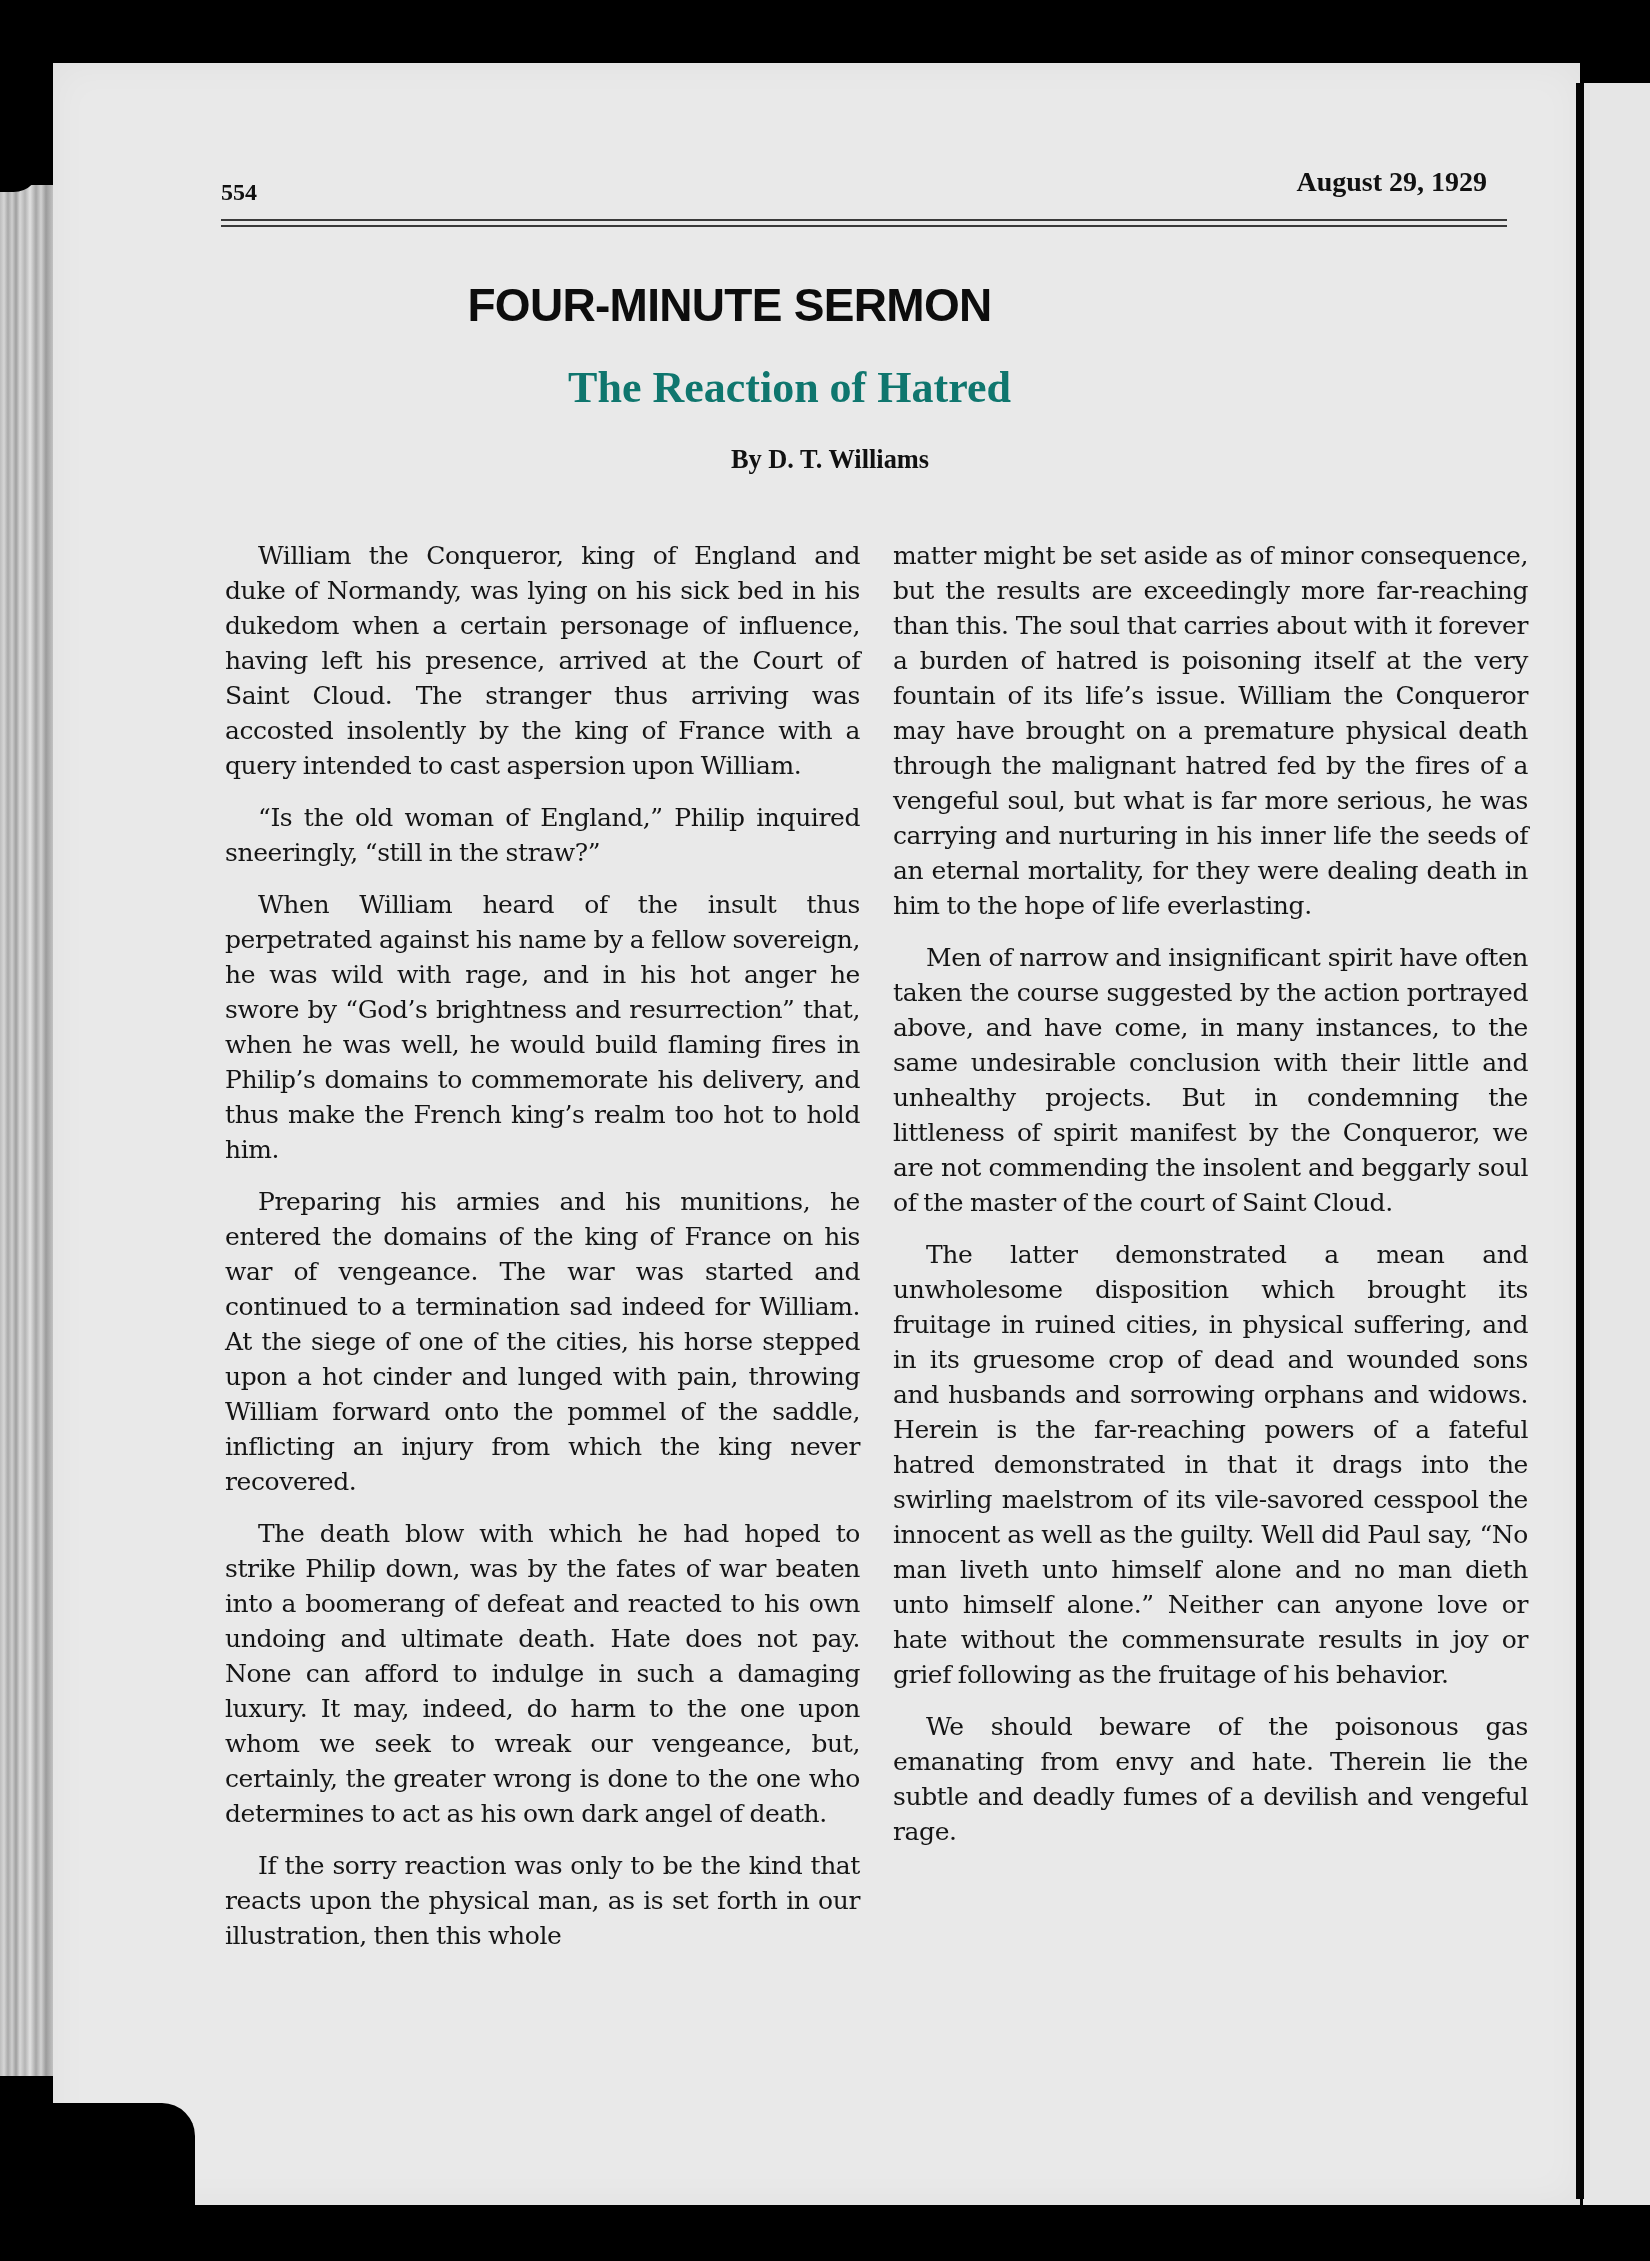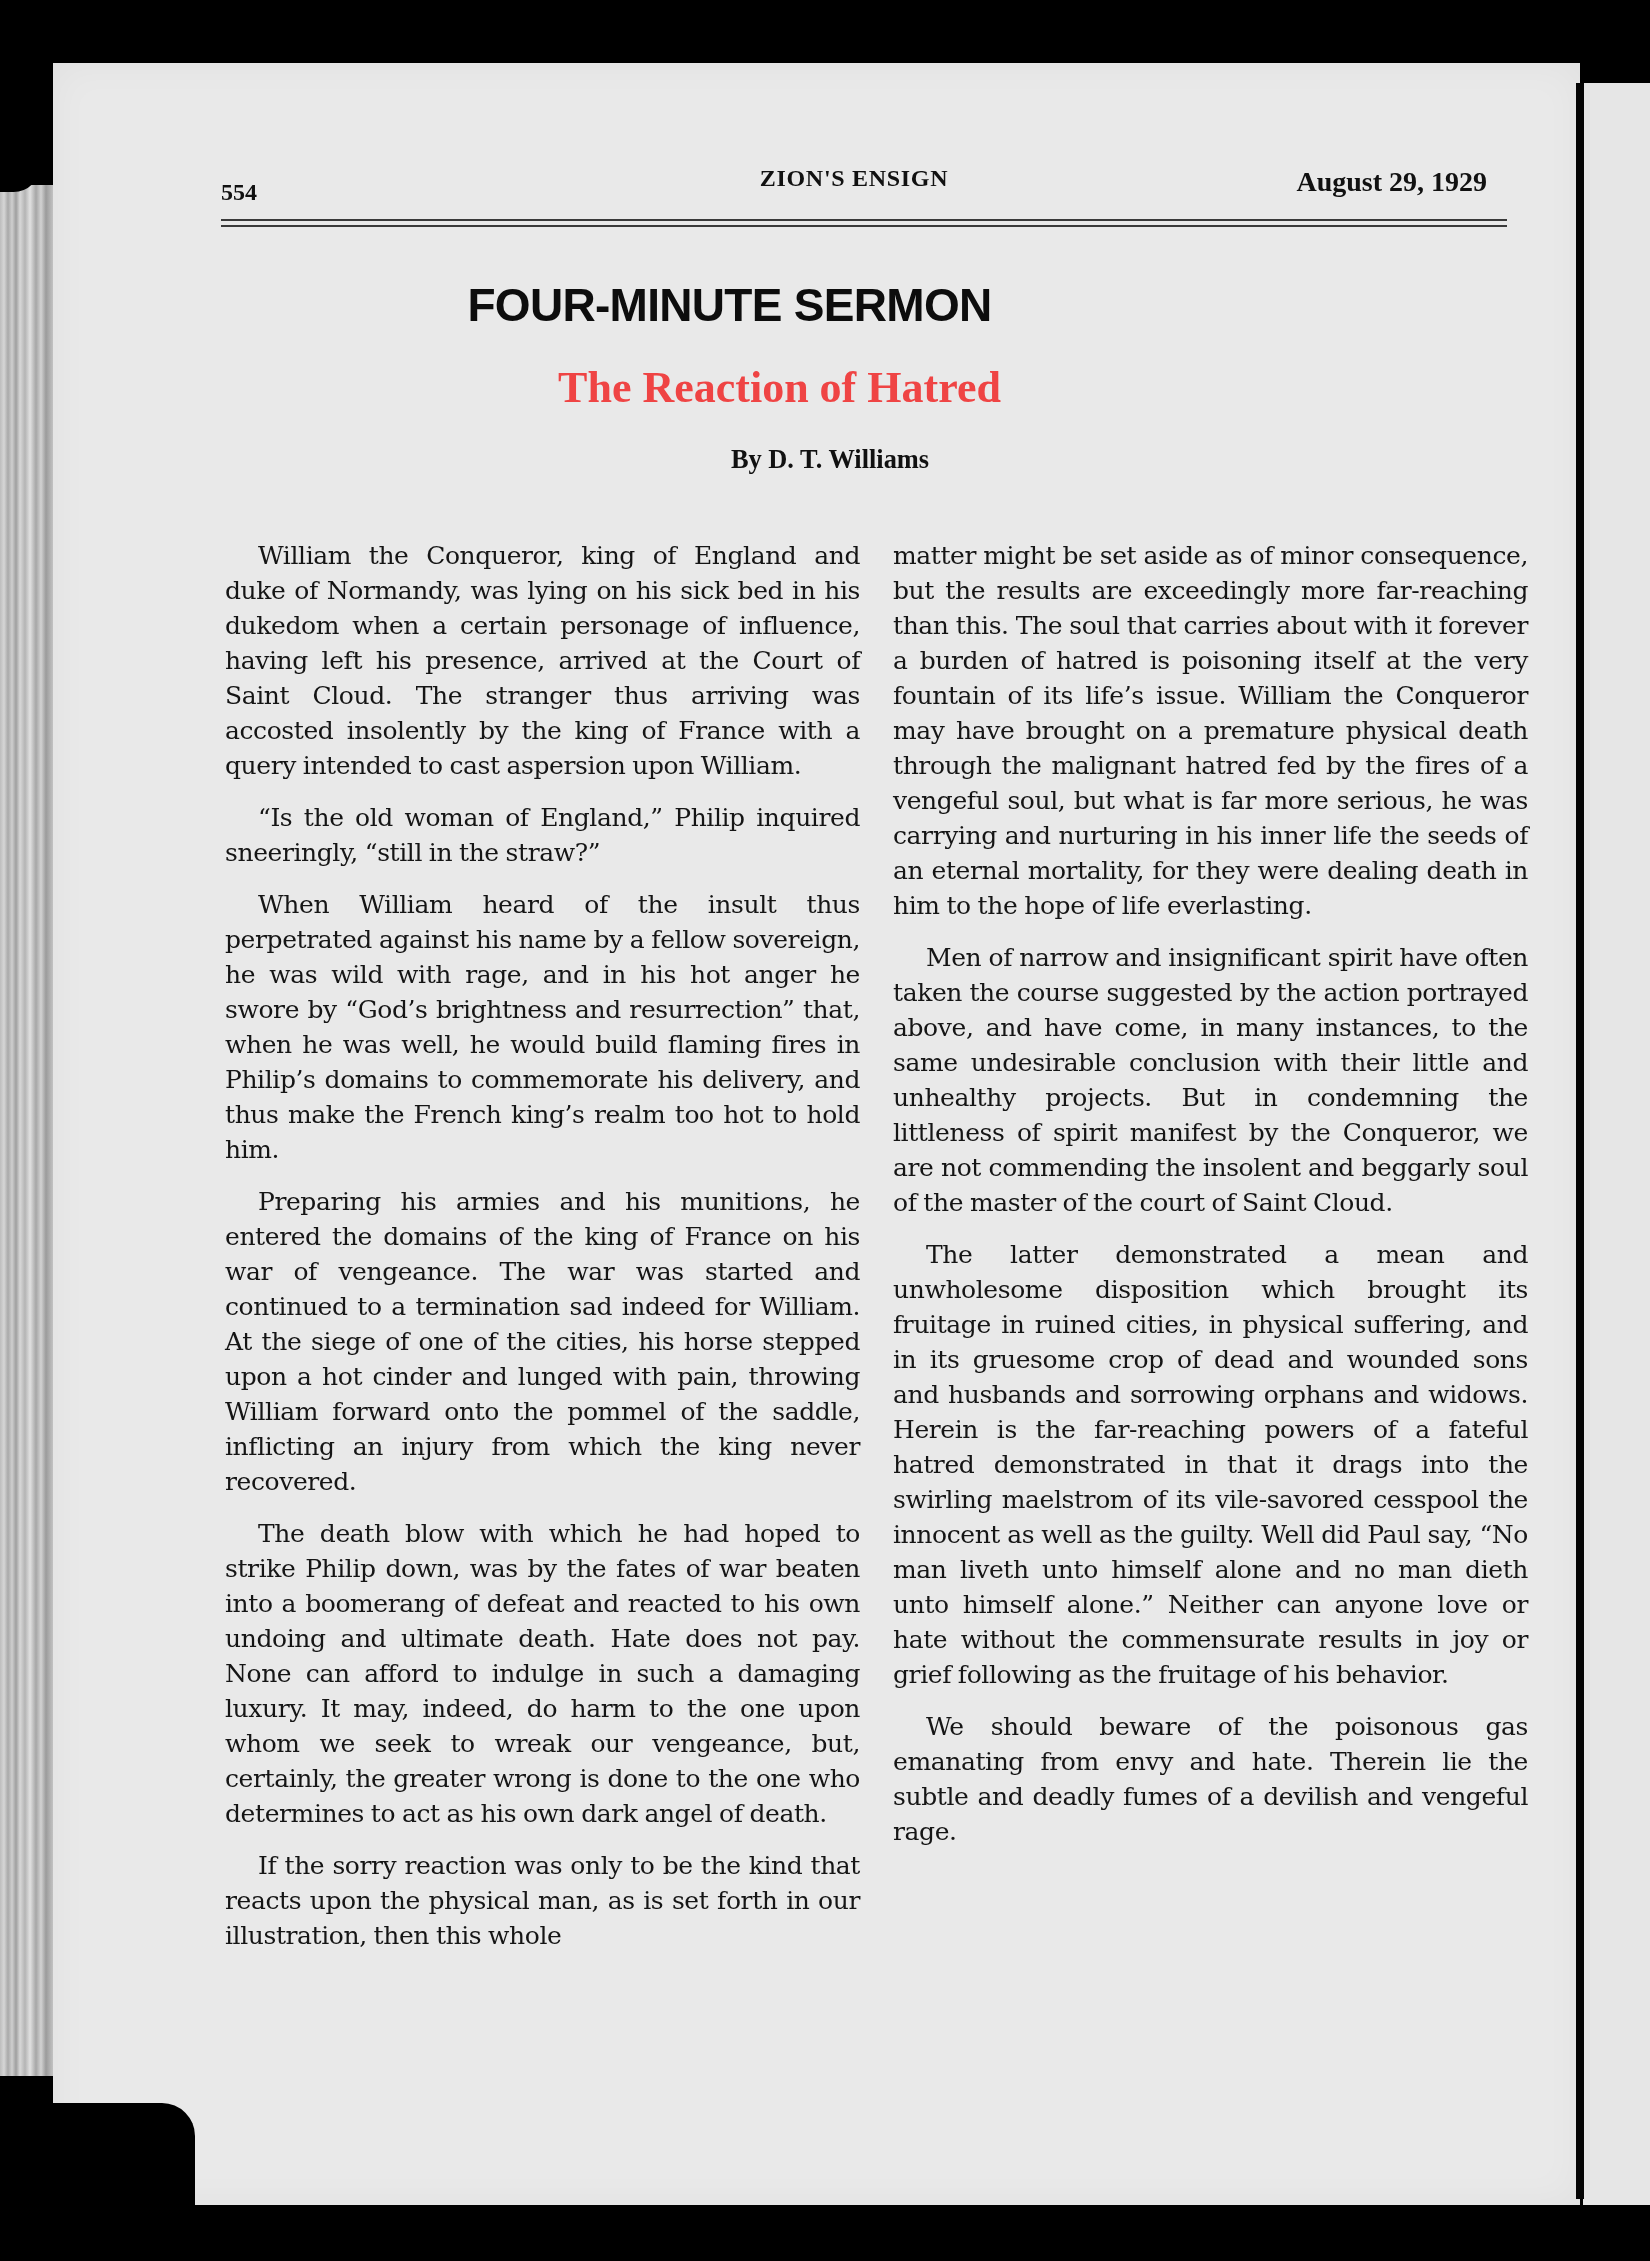--- a/index.html
+++ b/index.html
@@ -115,21 +115,22 @@
       letter-spacing: -0.7px;
       color: #0d0d0d;
     }
     .article-title {
       position: absolute;
       left: 0; width: 1559px; top: 362px;
       text-align: center;
       font-family: "Liberation Serif", "DejaVu Serif", serif;
       font-weight: bold;
       font-size: 44px;
-      color: #ef4444;
+      color: #0f766e;
+      padding-left: 10px;
     }
     .byline {
       position: absolute;
       left: 0; width: 1584px; top: 444px;
       text-align: center;
       padding-left: 76px;
       box-sizing: border-box;
       font-family: "Liberation Serif", "DejaVu Serif", serif;
       font-weight: bold;
       font-size: 26.4px;
@@ -166,21 +167,20 @@
 <div class="scan"></div>
 <div class="binding-edge"></div>
 <div class="binding-shadow-top"></div>
 
 <div class="page"></div>
 <div class="next-page"></div>
 <div class="gutter-line"></div>
 
 <div class="running-head">
   <span class="page-num">554</span>
-  <span class="journal">ZION'S ENSIGN</span>
   <span class="date">August 29, 1929</span>
 </div>
 <div class="rule one"></div>
 <div class="rule two"></div>
 
 <div class="section-title">FOUR-MINUTE SERMON</div>
 <div class="article-title">The Reaction of Hatred</div>
 <div class="byline">By D. T. Williams</div>
 
 <div class="column left">

